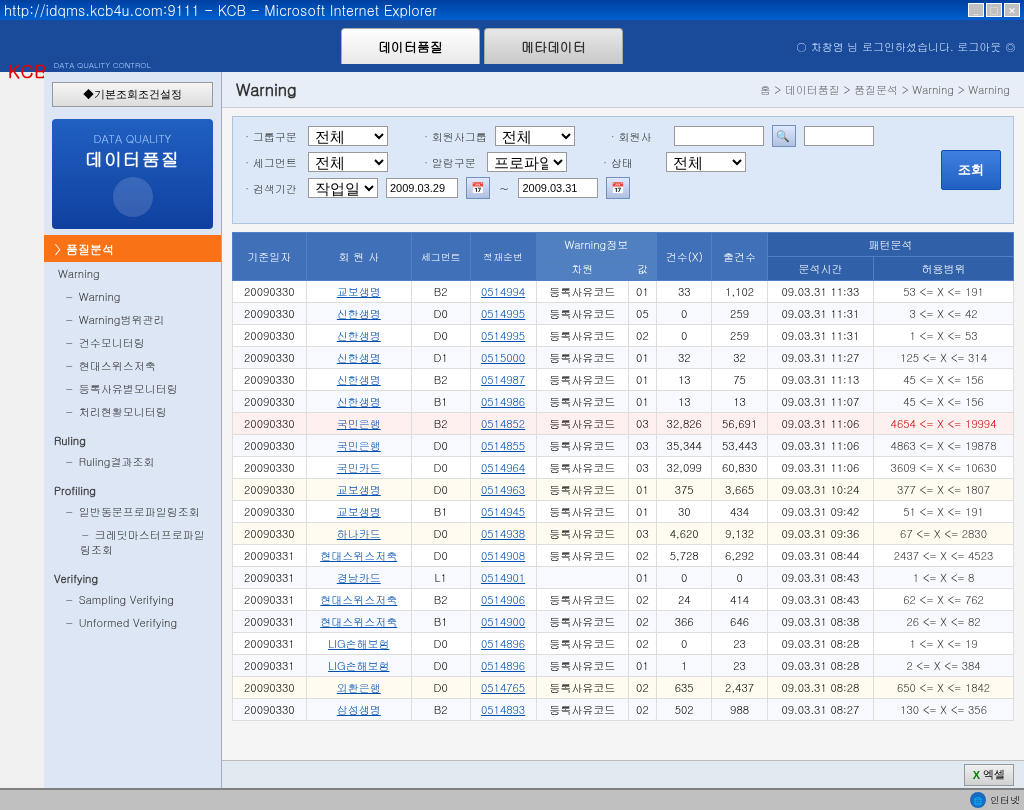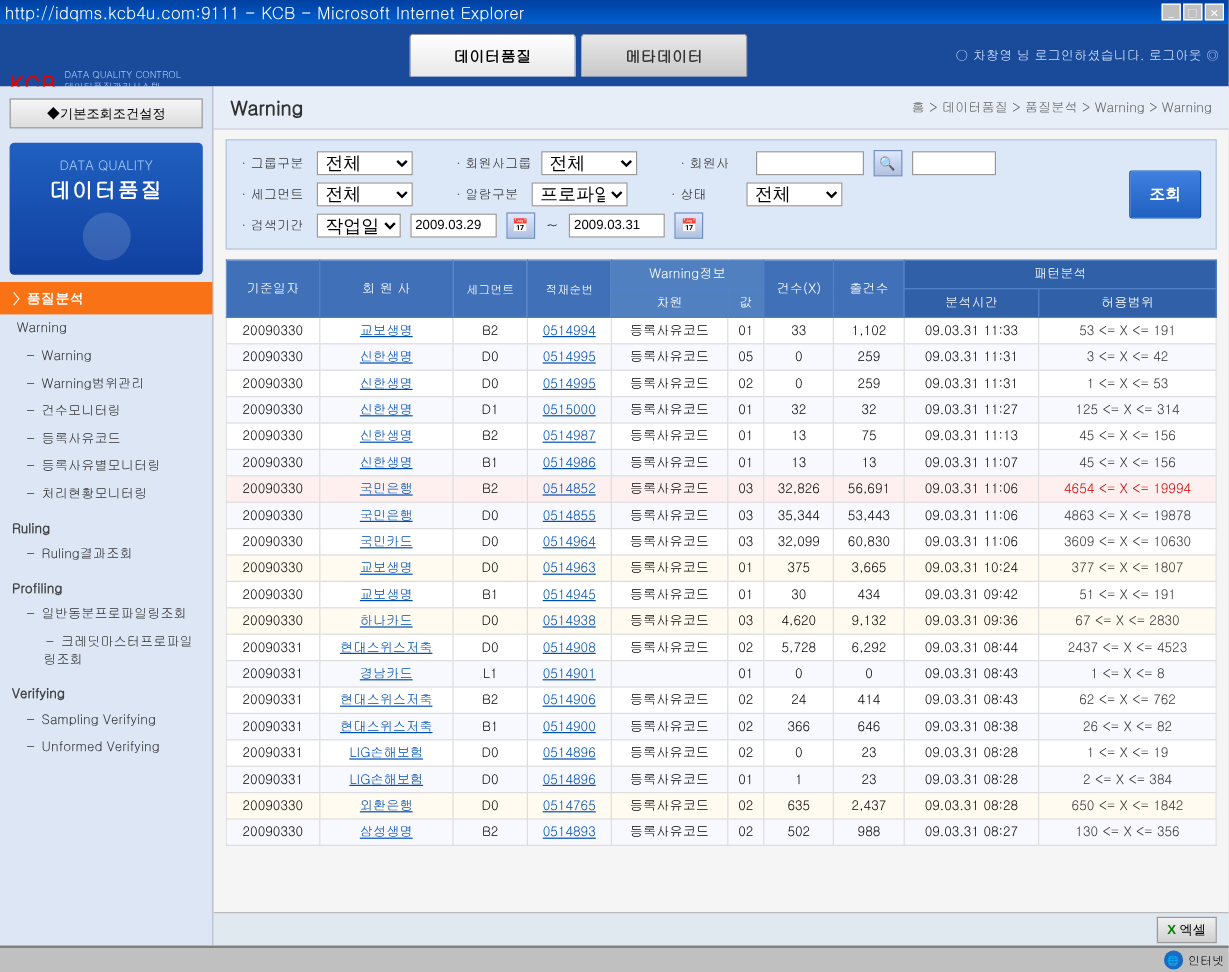--- a/index.html
+++ b/index.html
@@ -17,21 +17,21 @@
     }
     .window-title-bar .title { font-size: 14px; }
     .window-controls { display: flex; gap: 2px; }
     .win-btn { width: 16px; height: 14px; background: #c0c0c0; border: 1px solid #fff; font-size: 9px; display: flex; align-items: center; justify-content: center; cursor: pointer; }
 
     
     .app-container { width: 1024px; height: 790px; background: #f0f0f0; display: flex; flex-direction: column; }
 
     
     .top-nav { height: 52px; background: #1a4a9a; display: flex; align-items: center; padding: 0 8px; }
-    .logo-area { width: 160px; display: flex; align-items: flex-start; gap: 6px; margin-top: 48px; }
+    .logo-area { width: 160px; display: flex; align-items: center; gap: 6px; margin-top: 48px; }
     .logo-kcb { color: #e60000; font-weight: bold; font-size: 18px; letter-spacing: 1px; }
     .logo-subtitle { font-size: 8px; color: #aaccff; line-height: 1.3; }
     .nav-tabs { display: flex; gap: 4px; flex: 1; justify-content: center; }
     .nav-tab {
       background: linear-gradient(to bottom, #e8e8e8, #c8c8c8);
       color: #333;
       padding: 8px 36px;
       border-radius: 4px 4px 0 0;
       cursor: pointer;
       font-size: 13px;
@@ -39,21 +39,21 @@
       border: 1px solid #aaa;
       border-bottom: none;
     }
     .nav-tab.active { background: linear-gradient(to bottom, #ffffff, #e8e8e8); color: #000; }
     .top-right { color: #cce0ff; font-size: 11px; margin-left: auto; white-space: nowrap; }
 
     
     .body-layout { display: flex; flex: 1; overflow: hidden; }
 
     
-    .sidebar { width: 178px; background: #dce6f5; border-right: 1px solid #aab; padding: 6px 0; flex-shrink: 0; }
+    .sidebar { width: 178px; background: #dce6f5; border-right: 1px solid #aab; padding: 6px 0; flex-shrink: 0; margin-left: 44px; }
     .sidebar-basic-btn {
       margin: 4px 8px 8px;
       background: linear-gradient(to bottom, #f5f5f5, #ddd);
       border: 1px solid #999;
       padding: 4px 8px;
       width: calc(100% - 16px);
       text-align: center;
       cursor: pointer;
       font-size: 11px;
     }
@@ -85,21 +85,21 @@
     .main-content { flex: 1; background: #f5f5f5; overflow: hidden; display: flex; flex-direction: column; }
 
     
     .page-header { background: #e8eef8; border-bottom: 1px solid #ccd; padding: 6px 14px; display: flex; align-items: center; justify-content: space-between; }
     .page-title { font-size: 16px; font-weight: bold; color: #333; }
     .breadcrumb { font-size: 11px; color: #666; }
 
     
     .filter-area { background: #dce8f8; border: 1px solid #b0c4e0; margin: 8px 10px; padding: 8px 12px; }
     .filter-row { display: flex; align-items: center; gap: 8px; margin-bottom: 5px; }
-    .filter-row:last-child { margin-bottom: 0; }
+    .filter-row:last-child { margin-bottom: 16px; }
     .filter-label { color: #333; white-space: nowrap; min-width: 55px; font-size: 11px; }
     .filter-label::before { content: '· '; color: #555; }
     .filter-select {
       height: 20px; font-size: 15px; border: 1px solid #999; background: white;
       padding: 0 2px; cursor: pointer;
     }
     .filter-input { height: 20px; font-size: 11px; border: 1px solid #999; background: white; padding: 0 3px; }
     .filter-btn { height: 22px; background: linear-gradient(to bottom, #e0e8ff, #b0c0e0); border: 1px solid #7090c0; padding: 0 4px; cursor: pointer; font-size: 11px; }
     .search-btn-main { height: 40px; background: linear-gradient(to bottom, #4080e0, #2060c0); color: white; border: 1px solid #1050b0; padding: 0 16px; cursor: pointer; font-size: 13px; font-weight: bold; margin-left: 8px; border-radius: 2px; }
     .filter-tilde { margin: 0 2px; }
@@ -168,21 +168,21 @@
       <div class="sidebar-dq-box">
         <div class="dq-label">DATA QUALITY</div>
         <div class="dq-title">데이터품질</div>
         <div class="dq-circle"></div>
       </div>
       <div class="sidebar-section-title">〉품질분석</div>
       <div class="sidebar-item">Warning</div>
       <div class="sidebar-item sub">－ Warning</div>
       <div class="sidebar-item sub">－ Warning범위관리</div>
       <div class="sidebar-item sub">－ 건수모니터링</div>
-      <div class="sidebar-item sub">－ 등록사유코드</div>
+      <div class="sidebar-item sub">－ 현대스위스저축</div>
       <div class="sidebar-item sub">－ 등록사유별모니터링</div>
       <div class="sidebar-item sub">－ 처리현황모니터링</div>
       <div class="sidebar-category">Ruling</div>
       <div class="sidebar-item sub">－ Ruling결과조회</div>
       <div class="sidebar-category">Profiling</div>
       <div class="sidebar-item sub">－ 일반동분프로파일링조회</div>
       <div class="sidebar-item sub" style="white-space:normal;padding-left:36px;">－ 크레딧마스터프로파일링조회</div>
       <div class="sidebar-category">Verifying</div>
       <div class="sidebar-item sub">－ Sampling Verifying</div>
       <div class="sidebar-item sub">－ Unformed Verifying</div>

